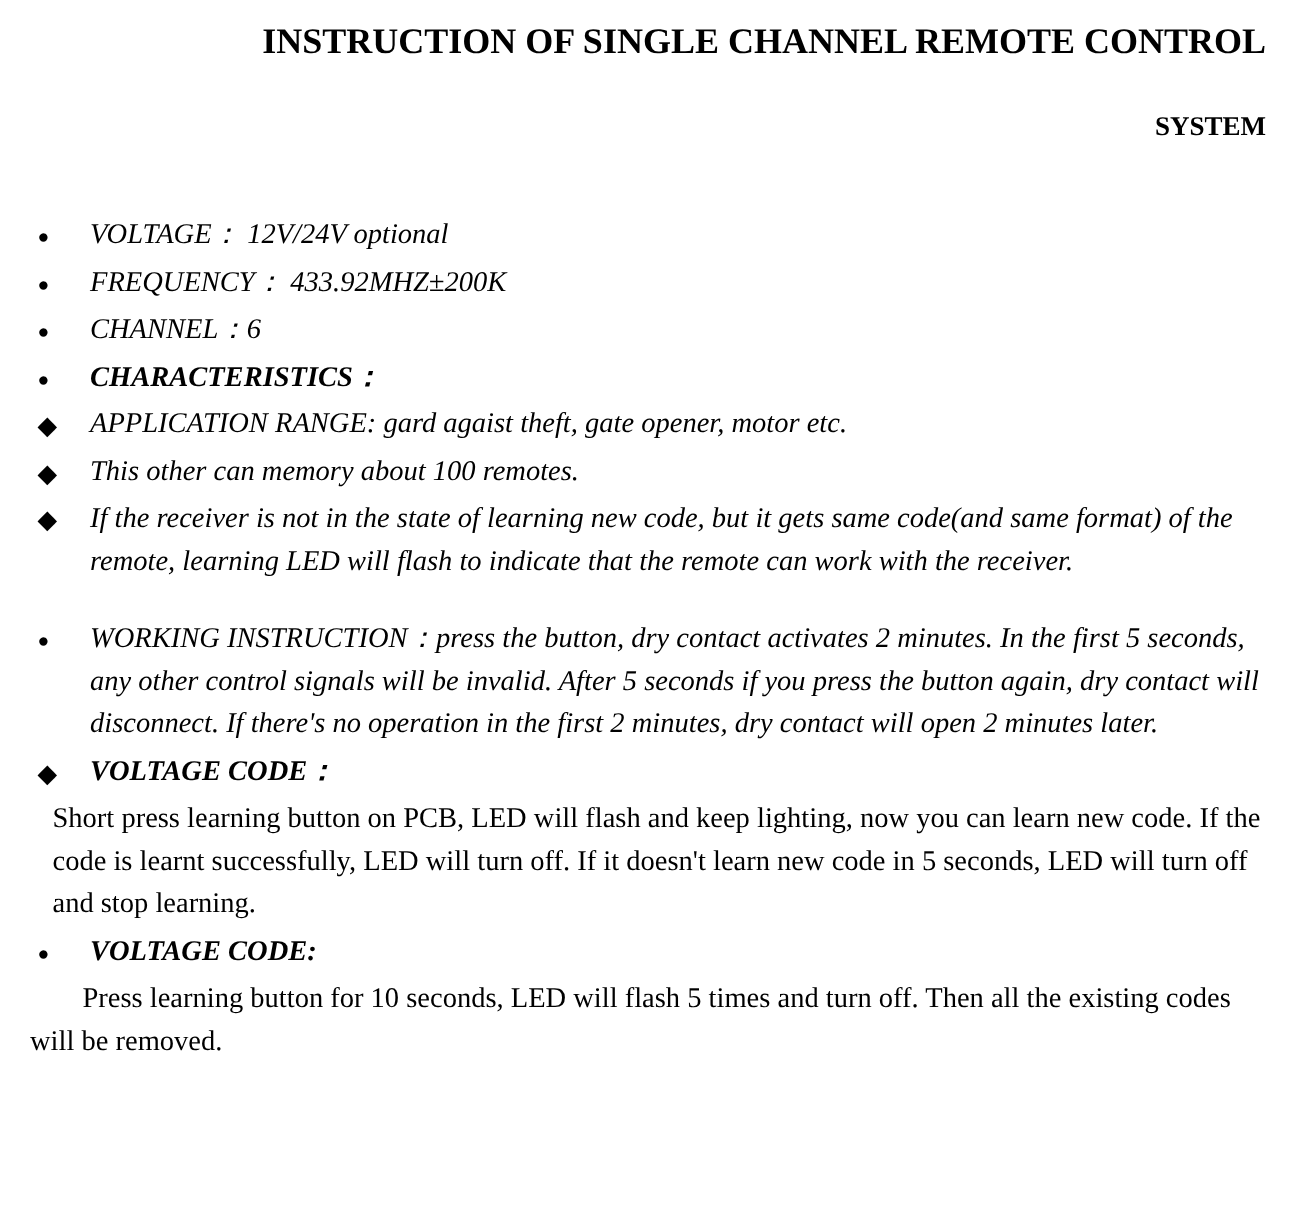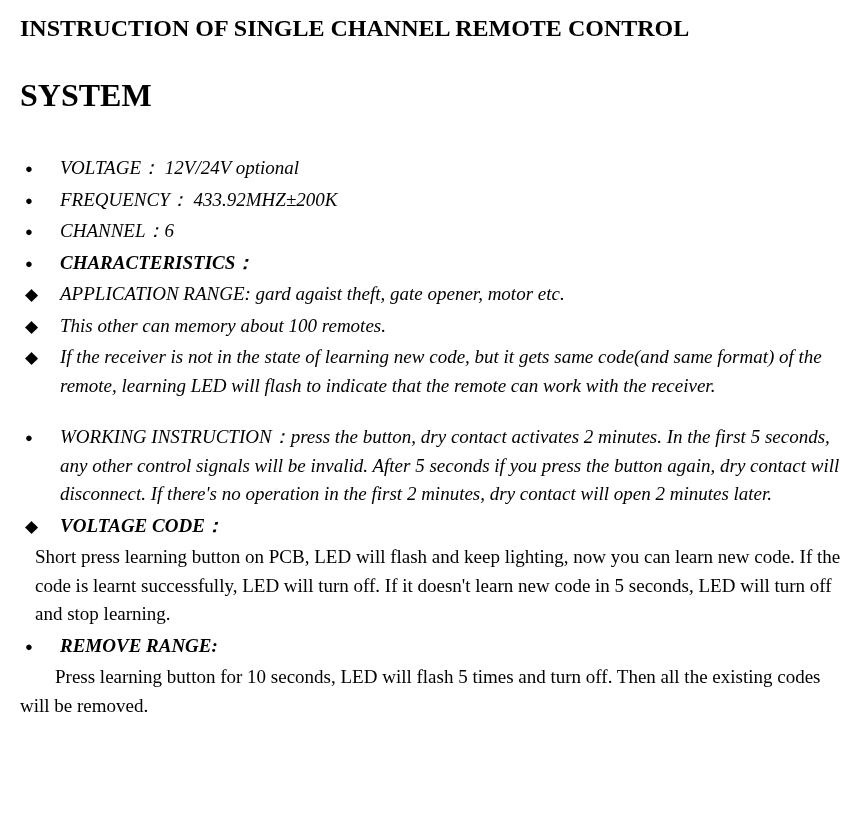--- a/index.html
+++ b/index.html
@@ -6,30 +6,30 @@
       font-family: "Times New Roman", Times, serif;
       font-size: 19px;
       line-height: 1.5;
       margin: 0;
       padding: 10px 20px;
       width: 824px;
       color: #000;
       background: #fff;
     }
     .title {
-      text-align: left;
+      text-align: right;
       font-weight: bold;
       font-size: 24px;
       margin-bottom: 25px;
     }
     .subtitle {
-      text-align: left;
+      text-align: right;
       font-weight: bold;
-      font-size: 32px;
-      margin-bottom: 35px;
+      font-size: 18px;
+      margin-bottom: 45px;
     }
     .item {
       display: flex;
       margin-bottom: 3px;
     }
     .bullet {
       width: 35px;
       padding-left: 5px;
       flex-shrink: 0;
       font-size: 13px;
@@ -112,18 +112,18 @@
   <div class="diamond-bullet">◆</div>
   <div class="content bold">VOLTAGE CODE：</div>
 </div>
 
 <div class="para indent-para">
   <span style="display:inline-block; text-indent: 0;">Short press learning button on PCB, LED will flash and keep lighting, now you can learn new code. If the code is learnt successfully, LED will turn off. If it doesn't learn new code in 5 seconds, LED will turn off and stop learning.</span>
 </div>
 
 <div class="item">
   <div class="bullet">●</div>
-  <div class="content bold"> REMOVE RANGE:</div>
+  <div class="content bold"> VOLTAGE CODE:</div>
 </div>
 
 <div class="para" style="text-indent: 35px;">
   <span>Press learning button for 10 seconds, LED will flash 5 times and turn off. Then all the existing codes will be removed.</span>
 </div>
 
 </body></html>

